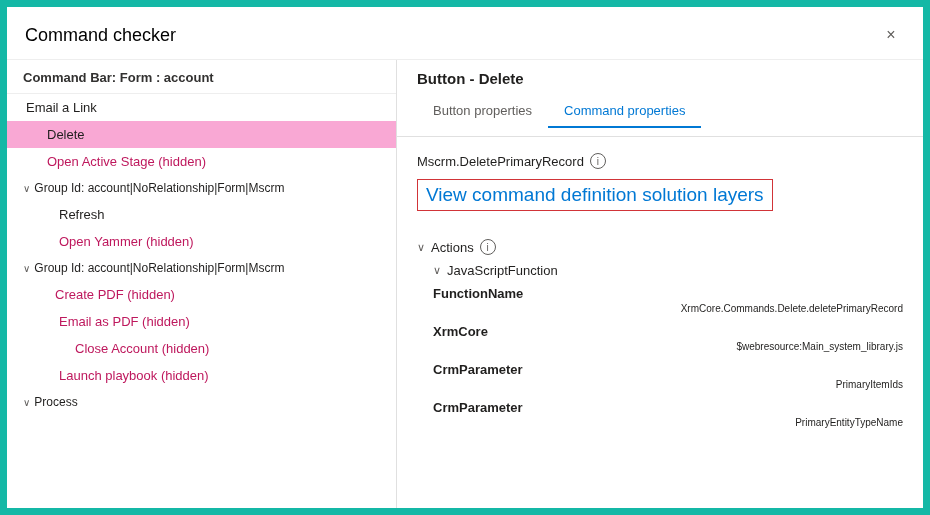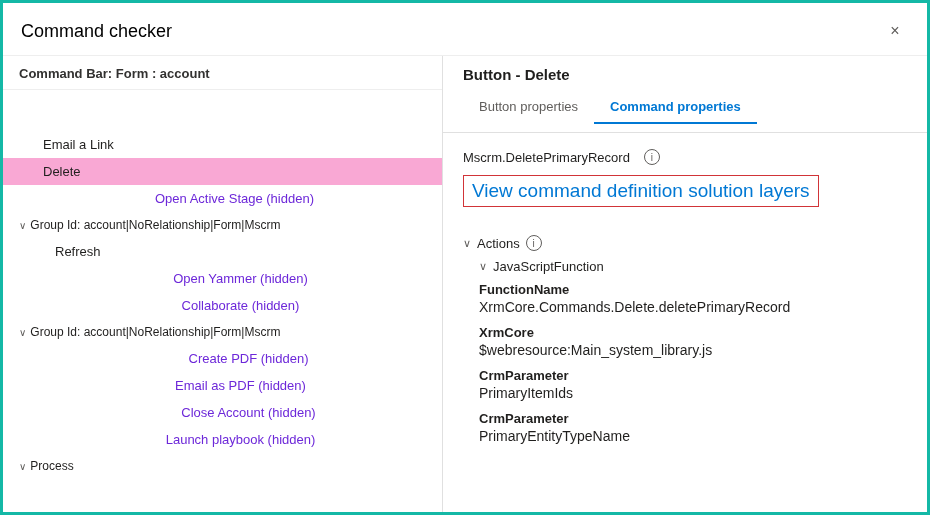--- a/index.html
+++ b/index.html
@@ -10,21 +10,21 @@
       width: 930px;
       height: 515px;
       display: flex;
       align-items: center;
       justify-content: center;
     }
     .dialog {
       width: 930px;
       height: 515px;
       background: #fff;
-      border: 3px solid #14b8a6;
+      border: 7px solid #14b8a6;
       box-shadow: 0 4px 20px rgba(0,0,0,0.2);
       display: flex;
       flex-direction: column;
     }
     .dialog-header {
       display: flex;
       align-items: center;
       justify-content: space-between;
       padding: 14px 18px 10px 18px;
       border-bottom: 1px solid #eee;
@@ -46,26 +46,25 @@
       border: none;
       background: none;
     }
     .dialog-body {
       display: flex;
       flex: 1;
       overflow: hidden;
     }
     
     .left-panel {
-      width: 440px;
+      width: 390px;
       border-right: 1px solid #e0e0e0;
       display: flex;
       flex-direction: column;
       overflow: hidden;
-      gap: 41px;
     }
     .left-panel-header {
       padding: 10px 16px 8px 16px;
       font-size: 13px;
       font-weight: 600;
       color: #323130;
       border-bottom: 1px solid #eee;
     }
     .left-panel-content {
       flex: 1;
@@ -78,21 +77,21 @@
     .tree-item {
       padding: 6px 16px 6px 40px;
       cursor: pointer;
       color: #201f1e;
       font-size: 13px;
       white-space: nowrap;
       overflow: hidden;
       text-overflow: ellipsis;
     }
     .tree-item.selected { background: #f9a8d4; }
-    .tree-item.hidden-item { color: #6d28d9; text-align: center; }
+    .tree-item.hidden-item { color: #be185d; }
     .tree-group {
       padding: 6px 16px 6px 16px;
       font-size: 12px;
       color: #201f1e;
       display: flex;
       align-items: center;
       gap: 4px;
       white-space: nowrap;
       overflow: hidden;
       text-overflow: ellipsis;
@@ -126,31 +125,31 @@
       padding: 8px 16px;
       cursor: pointer;
       font-size: 13px;
       color: #605e5c;
       border-bottom: 2px solid transparent;
       white-space: nowrap;
     }
     .tab.active {
       color: #0078d4;
       border-bottom: 2px solid #0078d4;
-      font-weight: 700;
+      font-weight: 400;
     }
     .right-panel-content {
       flex: 1;
       overflow-y: auto;
       padding: 16px 20px;
     }
     .command-id {
       display: flex;
       align-items: center;
-      gap: 14px;
+      gap: 6px;
       font-size: 13px;
       color: #201f1e;
       margin-bottom: 10px;
     }
     .info-icon {
       width: 16px;
       height: 16px;
       border: 1px solid #605e5c;
       border-radius: 50%;
       display: inline-flex;
@@ -202,23 +201,24 @@
       margin-left: 0;
       margin-bottom: 10px;
     }
     .property-name {
       font-weight: 700;
       font-size: 13px;
       color: #201f1e;
       margin-bottom: 2px;
     }
     .property-value {
-      font-size: 14px;
-      color: #201f1e;
-      margin-bottom: 8px;
+      font-size: 10px;
+      color: #201f1e;
+      margin-bottom: 8px;
+      text-align: right;
     }
     
     .right-panel-content::-webkit-scrollbar { width: 6px; }
     .right-panel-content::-webkit-scrollbar-track { background: #f1f1f1; }
     .right-panel-content::-webkit-scrollbar-thumb { background: #c8c6c4; }
   </style>
 </head>
 <body>
 
 <div class="dialog">
@@ -227,35 +227,34 @@
     <span class="dialog-title">Command checker</span>
     <button class="close-btn">×</button>
   </div>
 
   <div class="dialog-body">
 
     <div class="left-panel">
       <div class="left-panel-header">Command Bar: Form : account</div>
       <div class="left-panel-content">
 
-        <div class="tree-item" style="padding-left:40px">Email a Link</div>
+        <div class="tree-item" style="padding-left:19px">Email a Link</div>
         <div class="tree-item selected" style="padding-left:40px">Delete</div>
         <div class="tree-item hidden-item" style="padding-left:40px">Open Active Stage (hidden)</div>
         <div class="tree-group">
           <span class="chevron">∨</span>
           <span>Group Id: account|NoRelationship|Form|Mscrm</span>
         </div>
         <div class="tree-item" style="padding-left:52px">Refresh</div>
         <div class="tree-item hidden-item" style="padding-left:52px">Open Yammer (hidden)</div>
-        <div class="tree-item hidden-item" style="padding-left:52px">Collaborate (hidden)</div>
         <div class="tree-group">
           <span class="chevron">∨</span>
           <span>Group Id: account|NoRelationship|Form|Mscrm</span>
         </div>
-        <div class="tree-item hidden-item" style="padding-left:68px">Create PDF (hidden)</div>
+        <div class="tree-item hidden-item" style="padding-left:48px">Create PDF (hidden)</div>
         <div class="tree-item hidden-item" style="padding-left:52px">Email as PDF (hidden)</div>
         <div class="tree-item hidden-item" style="padding-left:68px">Close Account (hidden)</div>
         <div class="tree-item hidden-item" style="padding-left:52px">Launch playbook (hidden)</div>
         <div class="tree-group">
           <span class="chevron">∨</span>
           <span>Process</span>
         </div>
       </div>
     </div>
 

